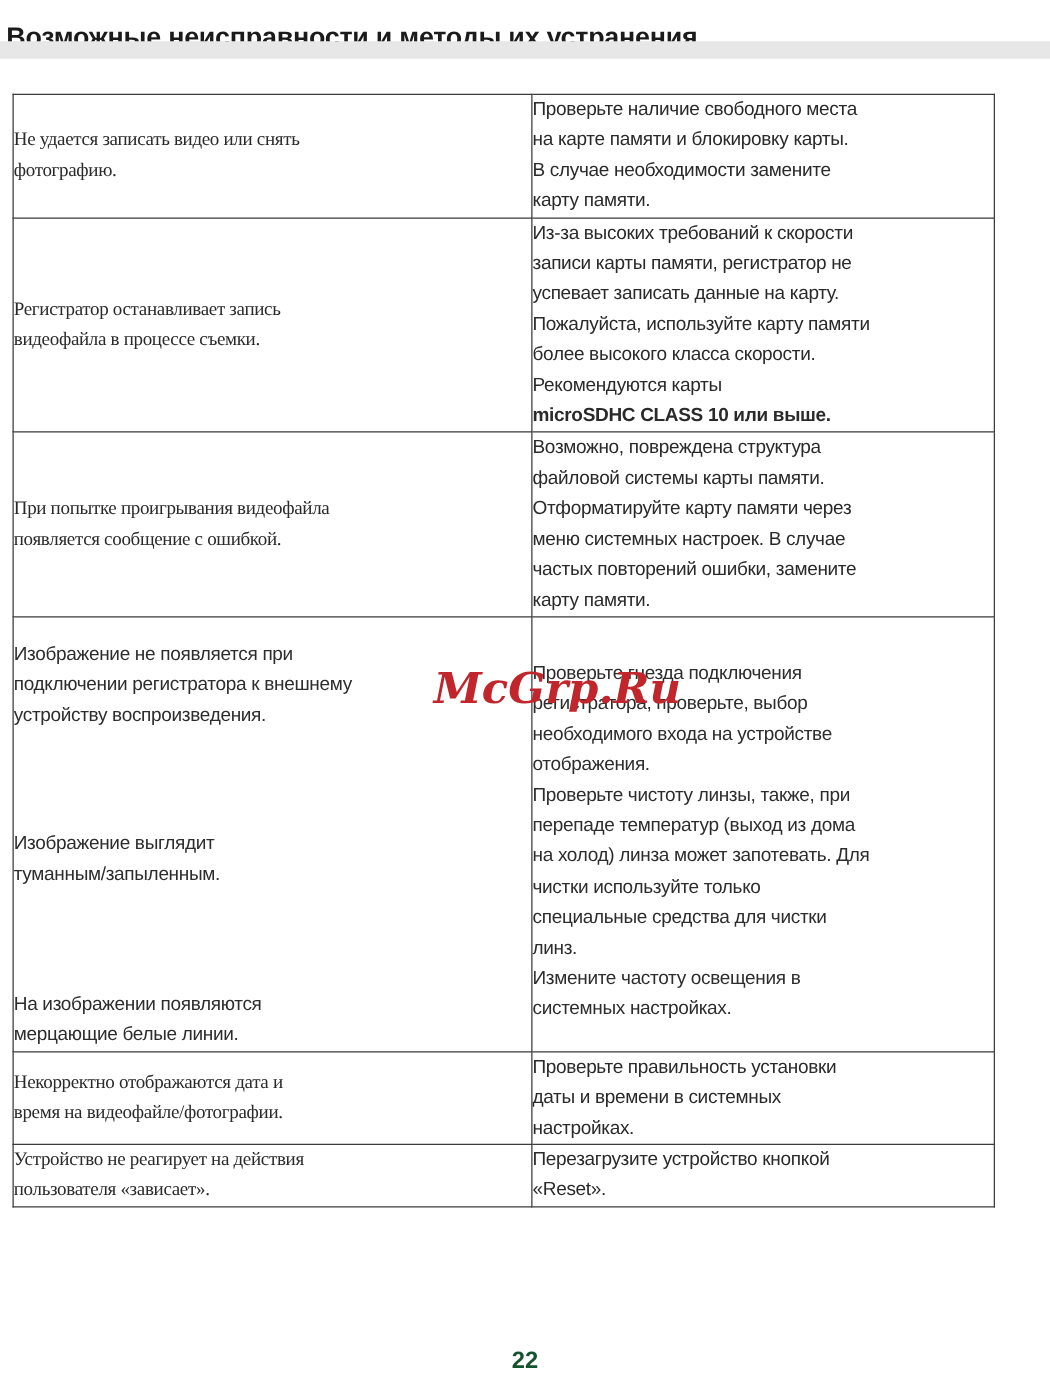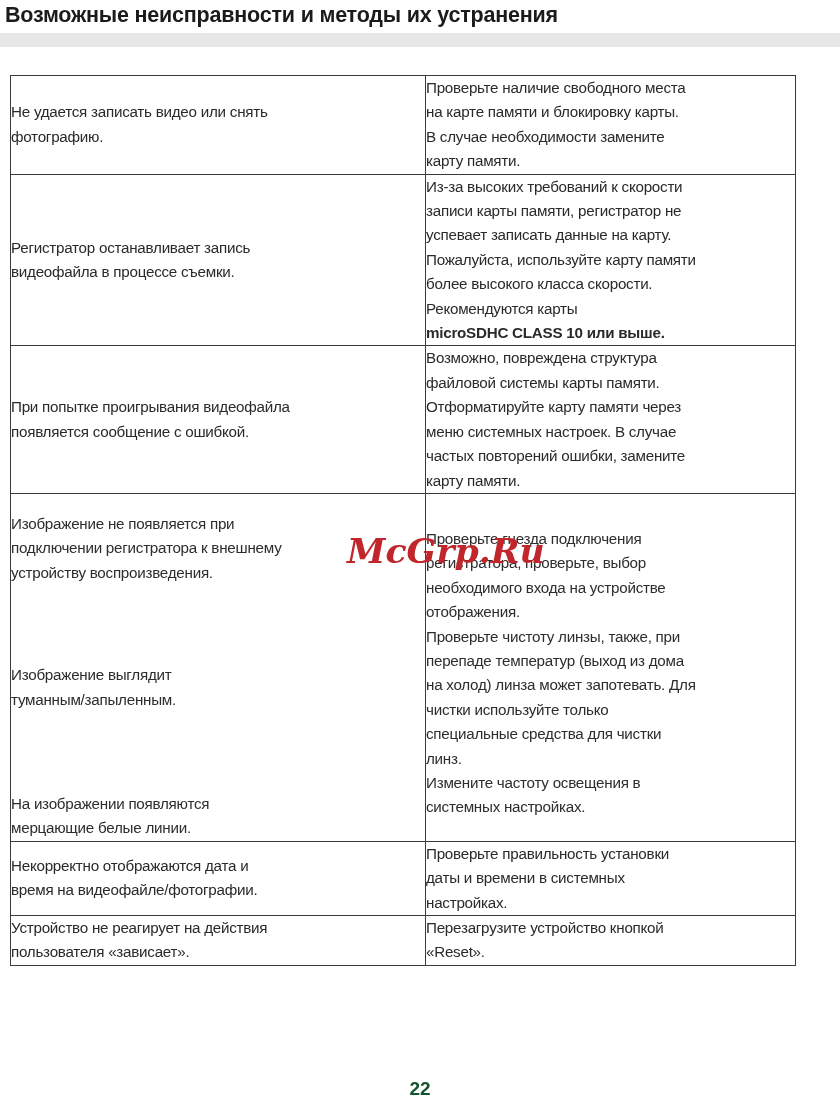--- a/index.html
+++ b/index.html
@@ -13,28 +13,29 @@
     position: relative;
     overflow: hidden;
     font-family: "Liberation Sans", sans-serif;
     -webkit-font-smoothing: antialiased;
   }
 
   
   #page-title {
     position: absolute;
     left: 5px;
-    top: 1px;
+    top: 16px;
     width: 820px;
     font-size: 21.5px;
     font-weight: bold;
     color: #1b1b1b;
     letter-spacing: -0.2px;
     line-height: 28px;
     white-space: nowrap;
+    text-decoration: underline;
   }
 
   
   #scan-band {
     position: absolute;
     left: 0;
     top: 33px;
     width: 840px;
     height: 14px;
     background: #e7e7e8;
@@ -72,21 +73,21 @@
 
   .cell {
     font-size: 15.2px;
     line-height: 24.4px;
     letter-spacing: -0.25px;
     padding: 2px 6px 2px 7px;
     font-weight: 500;
     color: #2d2d2d;
   }
   .cell.right { vertical-align: top; padding-top: 3px; }
-  .cell.left  { vertical-align: middle; }
+  .cell.left  { vertical-align: middle; font-family: Liberation Serif, serif; }
 
   .cell p { margin: 0; }
 
   
   .merged { vertical-align: top; padding: 2px 6px 2px 7px; }
   .merged .sub { font-size: 15.2px; line-height: 24.4px; letter-spacing: -0.25px; color: #2d2d2d; font-weight: 500; }
   .merged .sub p { margin: 0; }
 
   .sub-left-1 { margin-top: 18px; }
   .sub-left-2 { margin-top: 78px; }

